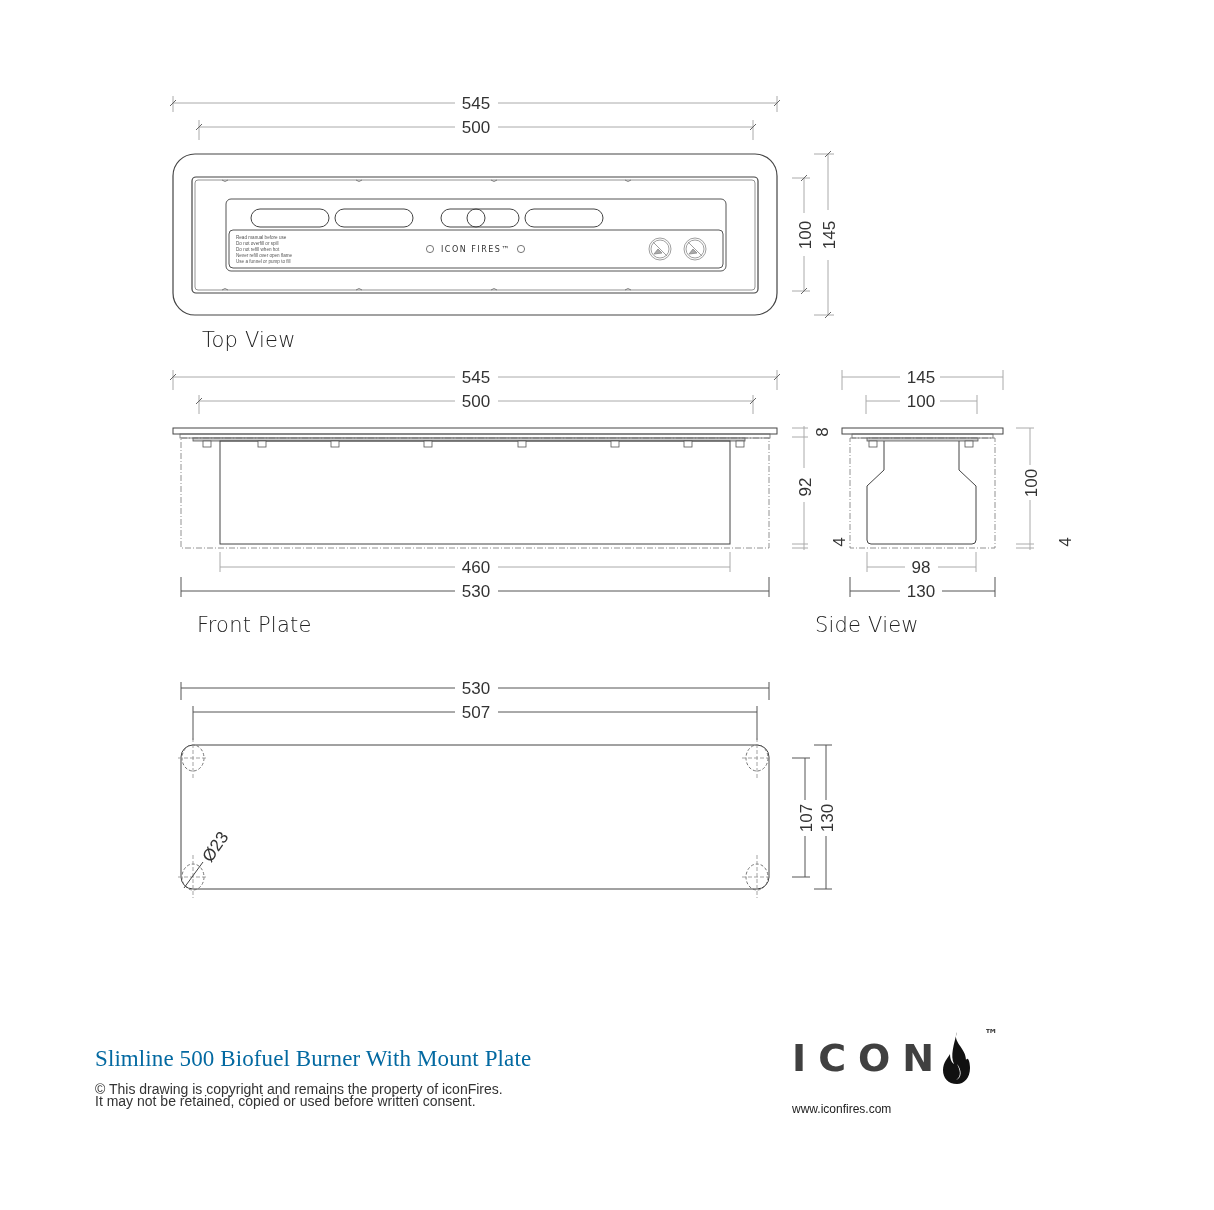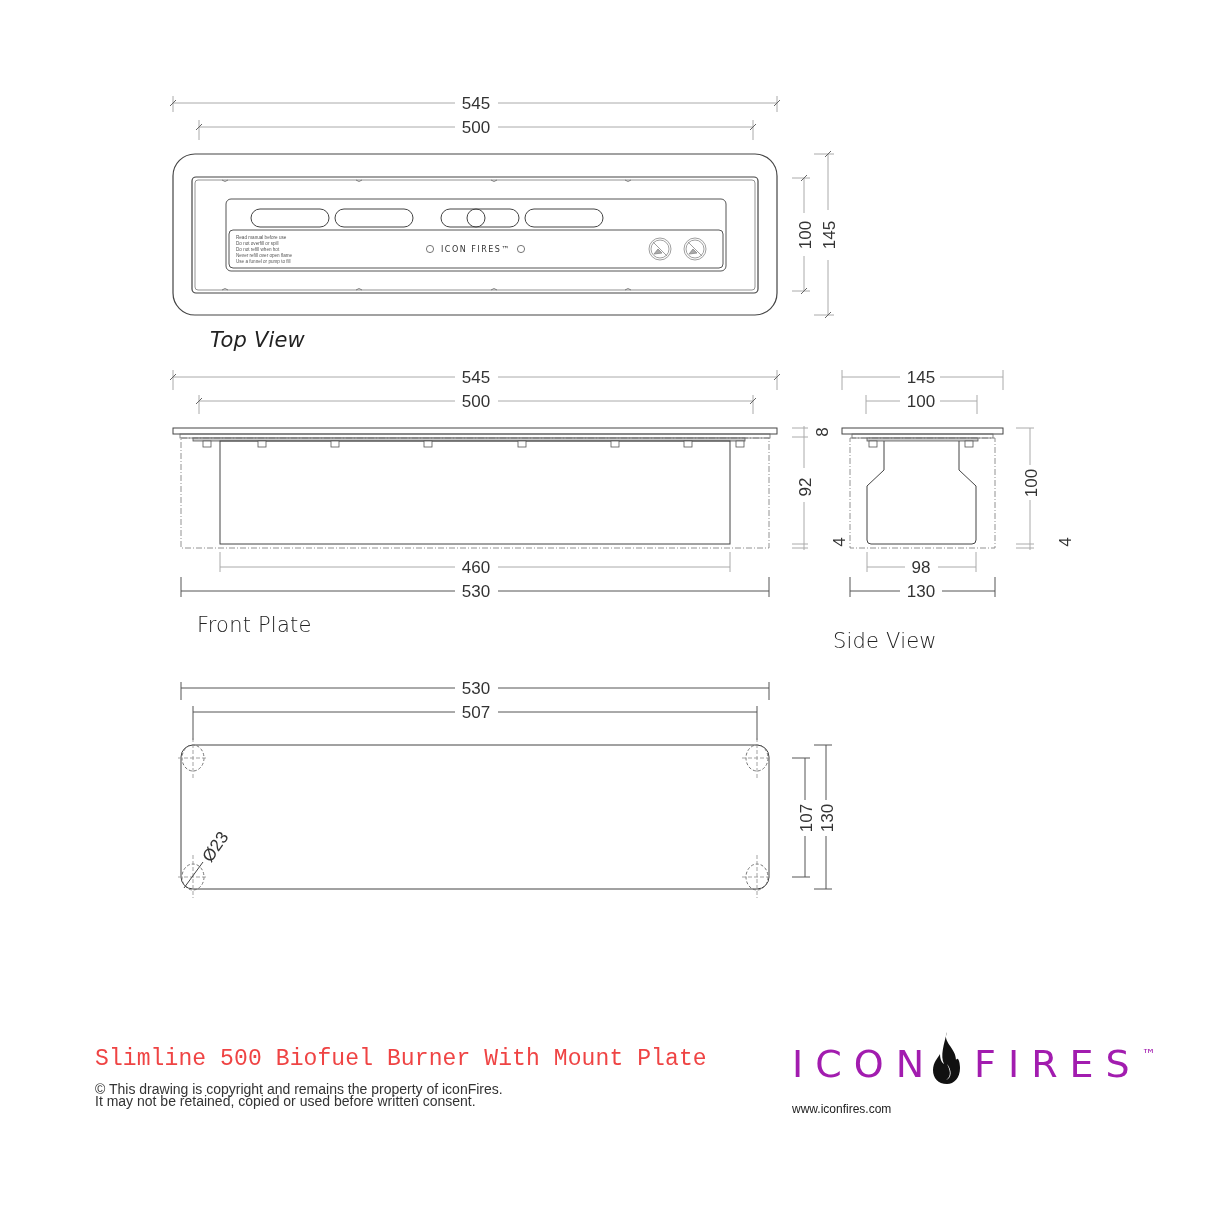--- a/index.html
+++ b/index.html
@@ -2,26 +2,26 @@
 <html><head>
 <meta charset="utf-8">
 <style>
   html, body { margin: 0; padding: 0; background: #ffffff; }
   body { width: 1214px; height: 1210px; position: relative; overflow: hidden;
          font-family: "DejaVu Sans", "Liberation Sans", sans-serif; color: #222; }
   svg.drawing { position: absolute; left: 0; top: 0; }
   .dim { font-family: "Liberation Sans", sans-serif; font-size: 17px; fill: #333; }
   .view-label { position: absolute; font-family: "DejaVu Sans", sans-serif; font-size: 21px;
                 font-weight: 300; color: #222; letter-spacing: 0.2px; }
-  .title { position: absolute; left: 95px; top: 1046px; font-family: Liberation Mono, monospace;
-           font-size: 23px; color: #ef4444; font-weight: 300; letter-spacing: 0.1px; }
+  .title { position: absolute; left: 95px; top: 1046px; font-family: Liberation Serif, serif;
+           font-size: 23px; color: #0369a1; font-weight: 300; letter-spacing: 0.1px; }
   .copyright { position: absolute; left: 95px; top: 1083px; font-family: Liberation Sans, sans-serif;
                font-size: 14px; color: #333; line-height: 12px; }
   .logo { position: absolute; left: 792px; top: 1030px; font-family: "DejaVu Sans", sans-serif;
-          font-size: 38px; letter-spacing: 12px; color: #a21caf; display: flex; align-items: flex-end; }
+          font-size: 38px; letter-spacing: 12px; color: #404040; display: flex; align-items: center; font-weight: bold; }
   .logo .tm { font-size: 14px; letter-spacing: 0; position: relative; top: -24px; }
   .website { position: absolute; left: 792px; top: 1102px; font-family: "Liberation Sans", sans-serif;
              font-size: 12px; color: #222; }
   .warn-text { font-family: "Liberation Sans", sans-serif; font-size: 4.6px; fill: #555; }
   .plate-logo { font-family: "DejaVu Sans", sans-serif; font-size: 8px; letter-spacing: 1.5px; fill: #333; }
 </style>
 </head>
 <body>
 
 <svg class="drawing" width="1214" height="1210" viewBox="0 0 1214 1210" xmlns="http://www.w3.org/2000/svg">
@@ -279,32 +279,31 @@
     <g stroke="#555" stroke-width="1">
       <line x1="814" y1="745" x2="832" y2="745"></line>
         <line x1="814" y1="889" x2="832" y2="889"></line>
       <line x1="826" y1="745" x2="826" y2="800"></line>
         <line x1="826" y1="836" x2="826" y2="889"></line>
     </g>
     <text class="dim" transform="translate(833 818) rotate(-90)" text-anchor="middle">130</text>
   </g>
 </svg>
 
-<div class="view-label" style="left:210px; top:328px;font-style:italic;">Top View</div>
+<div class="view-label" style="left:202px; top:328px;">Top View</div>
 <div class="view-label" style="left:197px; top:613px;">Front Plate</div>
-<div class="view-label" style="left:833px; top:613px;margin-top:16px;">Side View</div>
+<div class="view-label" style="left:815px; top:613px;">Side View</div>
 
 <div class="title">Slimline 500 Biofuel Burner With Mount Plate</div>
 <div class="copyright">
   <div>© This drawing is copyright and remains the property of  iconFires.</div>
   <div>It may not be retained, copied or used before written consent.</div>
 </div>
 
 <div class="logo">
   <span>ICON</span>
   <svg width="34" height="56" viewBox="0 0 34 56" style="margin-right:10px; margin-left:-6px;">
     <path d="M17 2 C12 12 26 18 26 30 C28 26 30 32 30 38 C30 48 24 54 17 54 C8 54 3 48 3 40 C3 32 8 28 10 24 C10 32 14 34 14 34 C10 26 14 14 17 2 Z" fill="#111"></path>
     <path d="M17 34 C22 40 22 48 16 50 C22 46 20 40 17 34 Z" fill="#fff"></path>
   </svg>
-  <span>FIRES</span>
   <span class="tm">™</span>
 </div>
 <div class="website">www.iconfires.com</div>
 
 </body></html>

